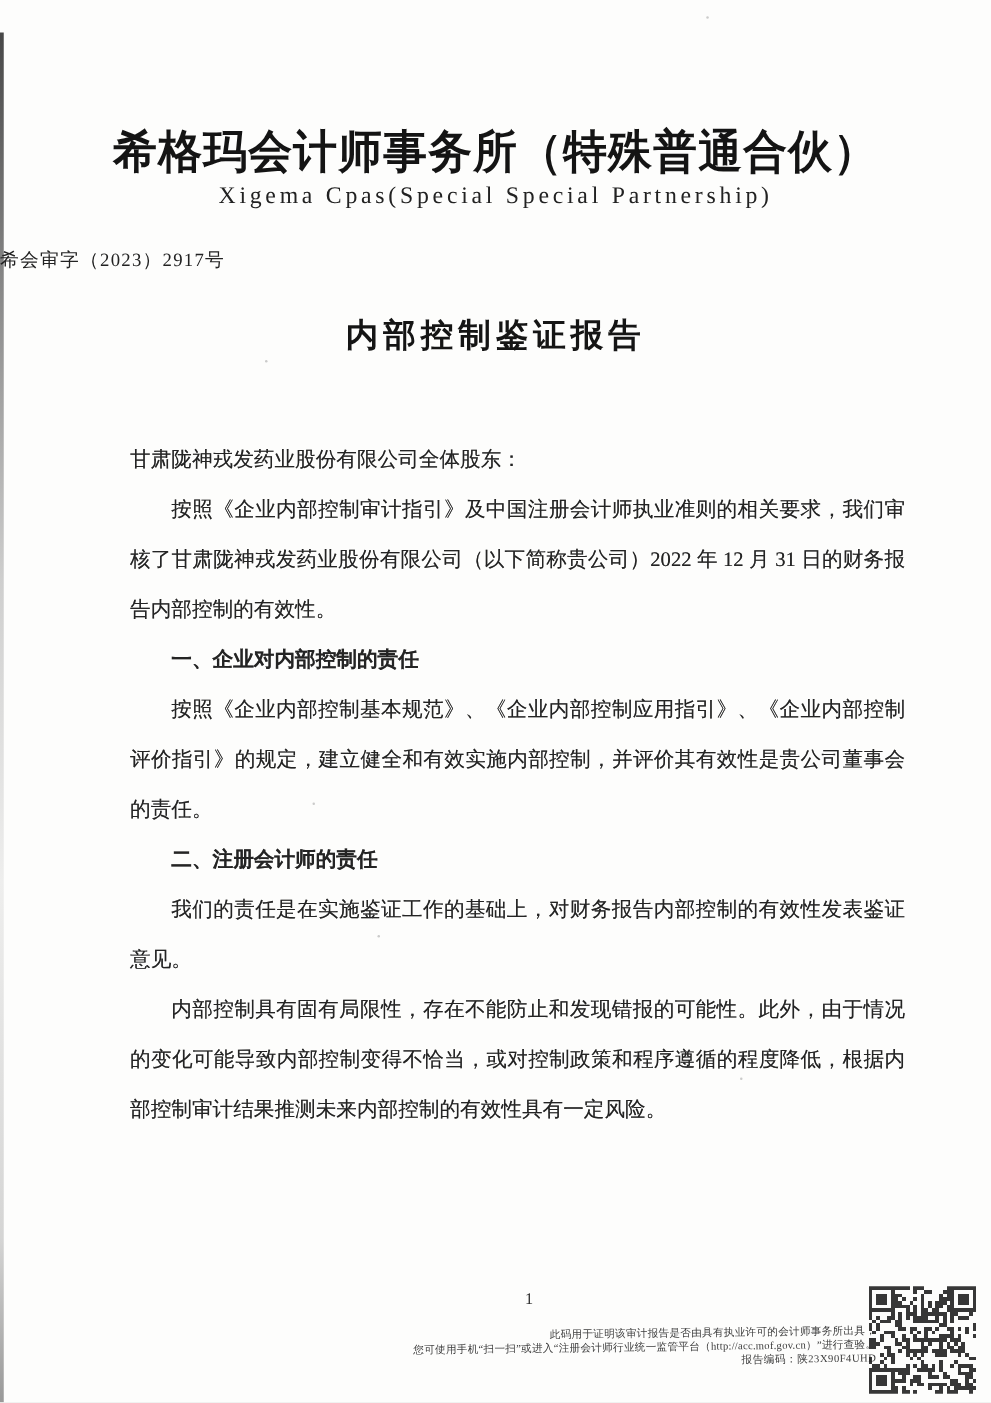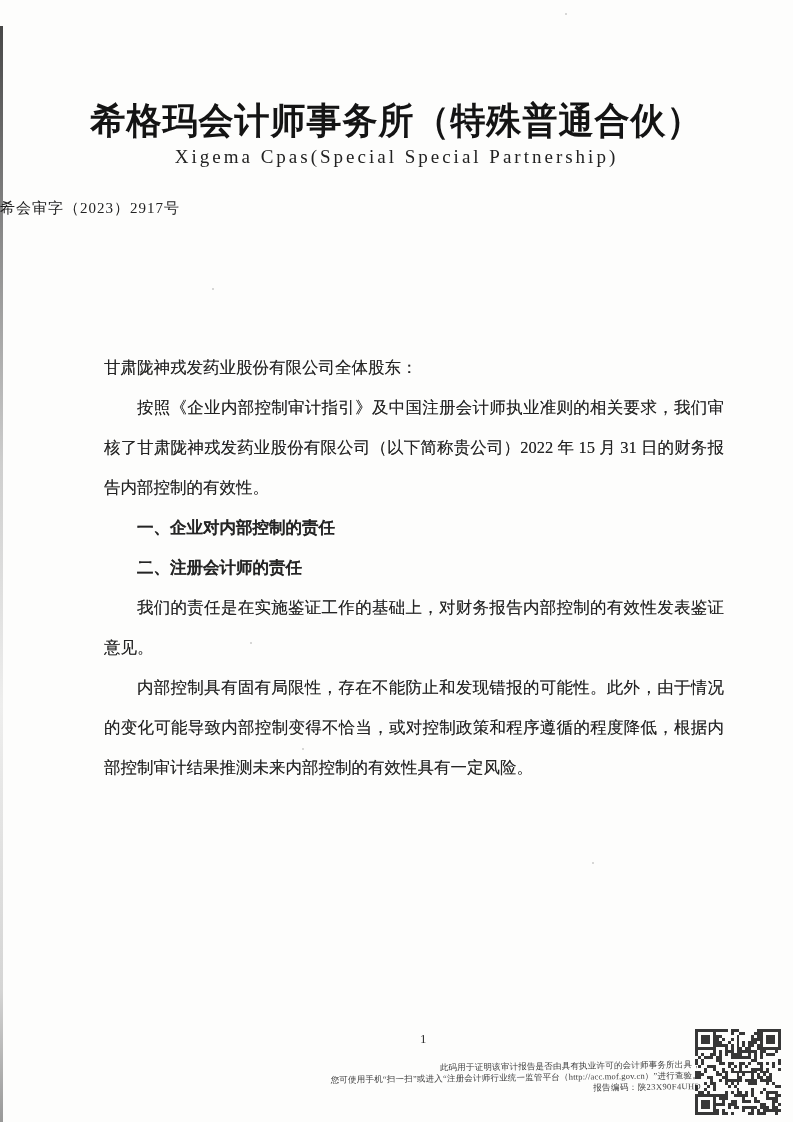--- a/index.html
+++ b/index.html
@@ -122,25 +122,27 @@
   <div class="scan-edge-left"></div>
   <div class="speck" style="left:565px; top:13px; width:2px; height:2px;"></div>
   <div class="speck" style="left:212px; top:288px; width:2px; height:2px;"></div>
   <div class="speck" style="left:250px; top:642px; width:2px; height:2px;"></div>
   <div class="speck" style="left:302px; top:748px; width:2px; height:2px;"></div>
   <div class="speck" style="left:592px; top:862px; width:2px; height:2px;"></div>
 
   <div class="firm-cn">希格玛会计师事务所（特殊普通合伙）</div>
   <div class="firm-en">Xigema Cpas(Special Special Partnership)</div>
   <div class="doc-number">希会审字（2023）2917号</div>
+  <div class="report-title">内部控制鉴证报告</div>
 
   <div class="body-text">
     <p class="salutation">甘肃陇神戎发药业股份有限公司全体股东：</p>
-    <p class="para">按照《企业内部控制审计指引》及中国注册会计师执业准则的相关要求，我们审核了甘肃陇神戎发药业股份有限公司（以下简称贵公司）2022 年 15 月 31 日的财务报告内部控制的有效性。</p>
+    <p class="para">按照《企业内部控制审计指引》及中国注册会计师执业准则的相关要求，我们审核了甘肃陇神戎发药业股份有限公司（以下简称贵公司）2022 年 12 月 31 日的财务报告内部控制的有效性。</p>
     <p class="sec-heading">一、企业对内部控制的责任</p>
+    <p class="para">按照《企业内部控制基本规范》、《企业内部控制应用指引》、《企业内部控制评价指引》的规定，建立健全和有效实施内部控制，并评价其有效性是贵公司董事会的责任。</p>
     <p class="sec-heading">二、注册会计师的责任</p>
     <p class="para">我们的责任是在实施鉴证工作的基础上，对财务报告内部控制的有效性发表鉴证意见。</p>
     <p class="para">内部控制具有固有局限性，存在不能防止和发现错报的可能性。此外，由于情况的变化可能导致内部控制变得不恰当，或对控制政策和程序遵循的程度降低，根据内部控制审计结果推测未来内部控制的有效性具有一定风险。</p>
   </div>
 
   <div class="page-num">1</div>
 
   <div class="verify-block">
     <div>此码用于证明该审计报告是否由具有执业许可的会计师事务所出具，</div>
     <div>您可使用手机“扫一扫”或进入“注册会计师行业统一监管平台（http://acc.mof.gov.cn）”进行查验。</div>

